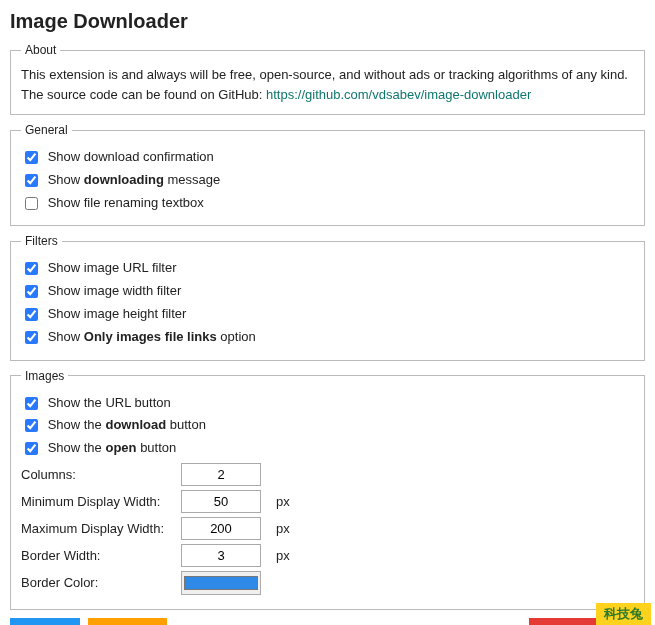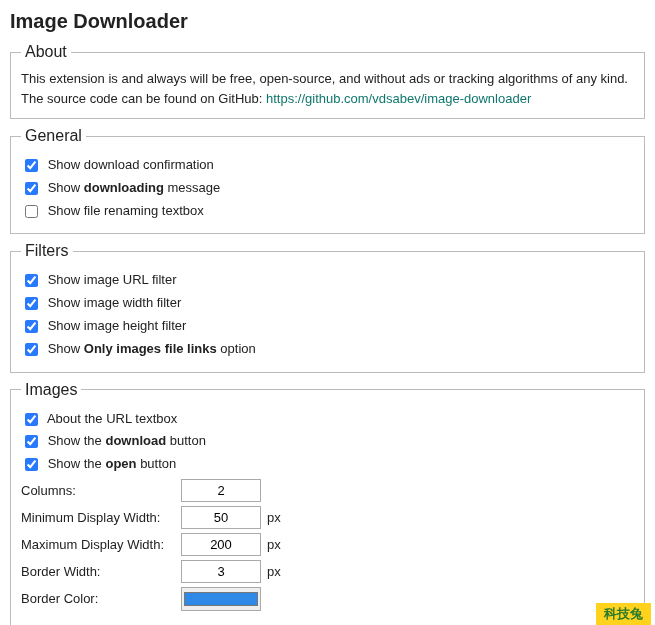--- a/index.html
+++ b/index.html
@@ -17,21 +17,21 @@
     margin: 0 0 10px 0;
     font-weight: 700;
   }
   fieldset {
     border: 1px solid #bbb;
     margin: 0 0 8px 0;
     padding: 8px 10px 10px 10px;
   }
   legend {
     padding: 0 4px;
-    font-size: 16px;
+    font-size: 12px;
   }
   .about-text {
     line-height: 1.5;
   }
   a.link {
     color: #0f766e;
     text-decoration: none;
   }
   label.cb {
     display: block;
@@ -55,21 +55,21 @@
   .row input[type="number"],
   .row input[type="text"] {
     width: 80px;
     padding: 3px 4px;
     text-align: center;
     border: 1px solid #aaa;
     font-family: inherit;
     font-size: 13px;
   }
   .row .unit {
-    margin-left: 6px;
+    margin-left: 15px;
   }
   .row input[type="color"] {
     width: 80px;
     height: 24px;
     border: 1px solid #aaa;
     padding: 0;
     cursor: pointer;
   }
   .button-row {
     display: flex;
@@ -154,21 +154,21 @@
     <input type="checkbox" checked="" style="">
     <span>Show </span><b>Only images file links</b><span> option</span>
   </label>
 </fieldset>
 
 <fieldset>
   <legend>Images</legend>
 
   <label class="cb">
     <input type="checkbox" checked="" style="">
-    <span>About the URL textbox</span>
+    <span>Show the URL button</span>
   </label>
 
   <label class="cb">
     <input type="checkbox" checked="" style="">
     <span>Show the </span><b>download</b><span> button</span>
   </label>
 
   <label class="cb">
     <input type="checkbox" checked="" style="">
     <span>Show the </span><b>open</b><span> button</span>

